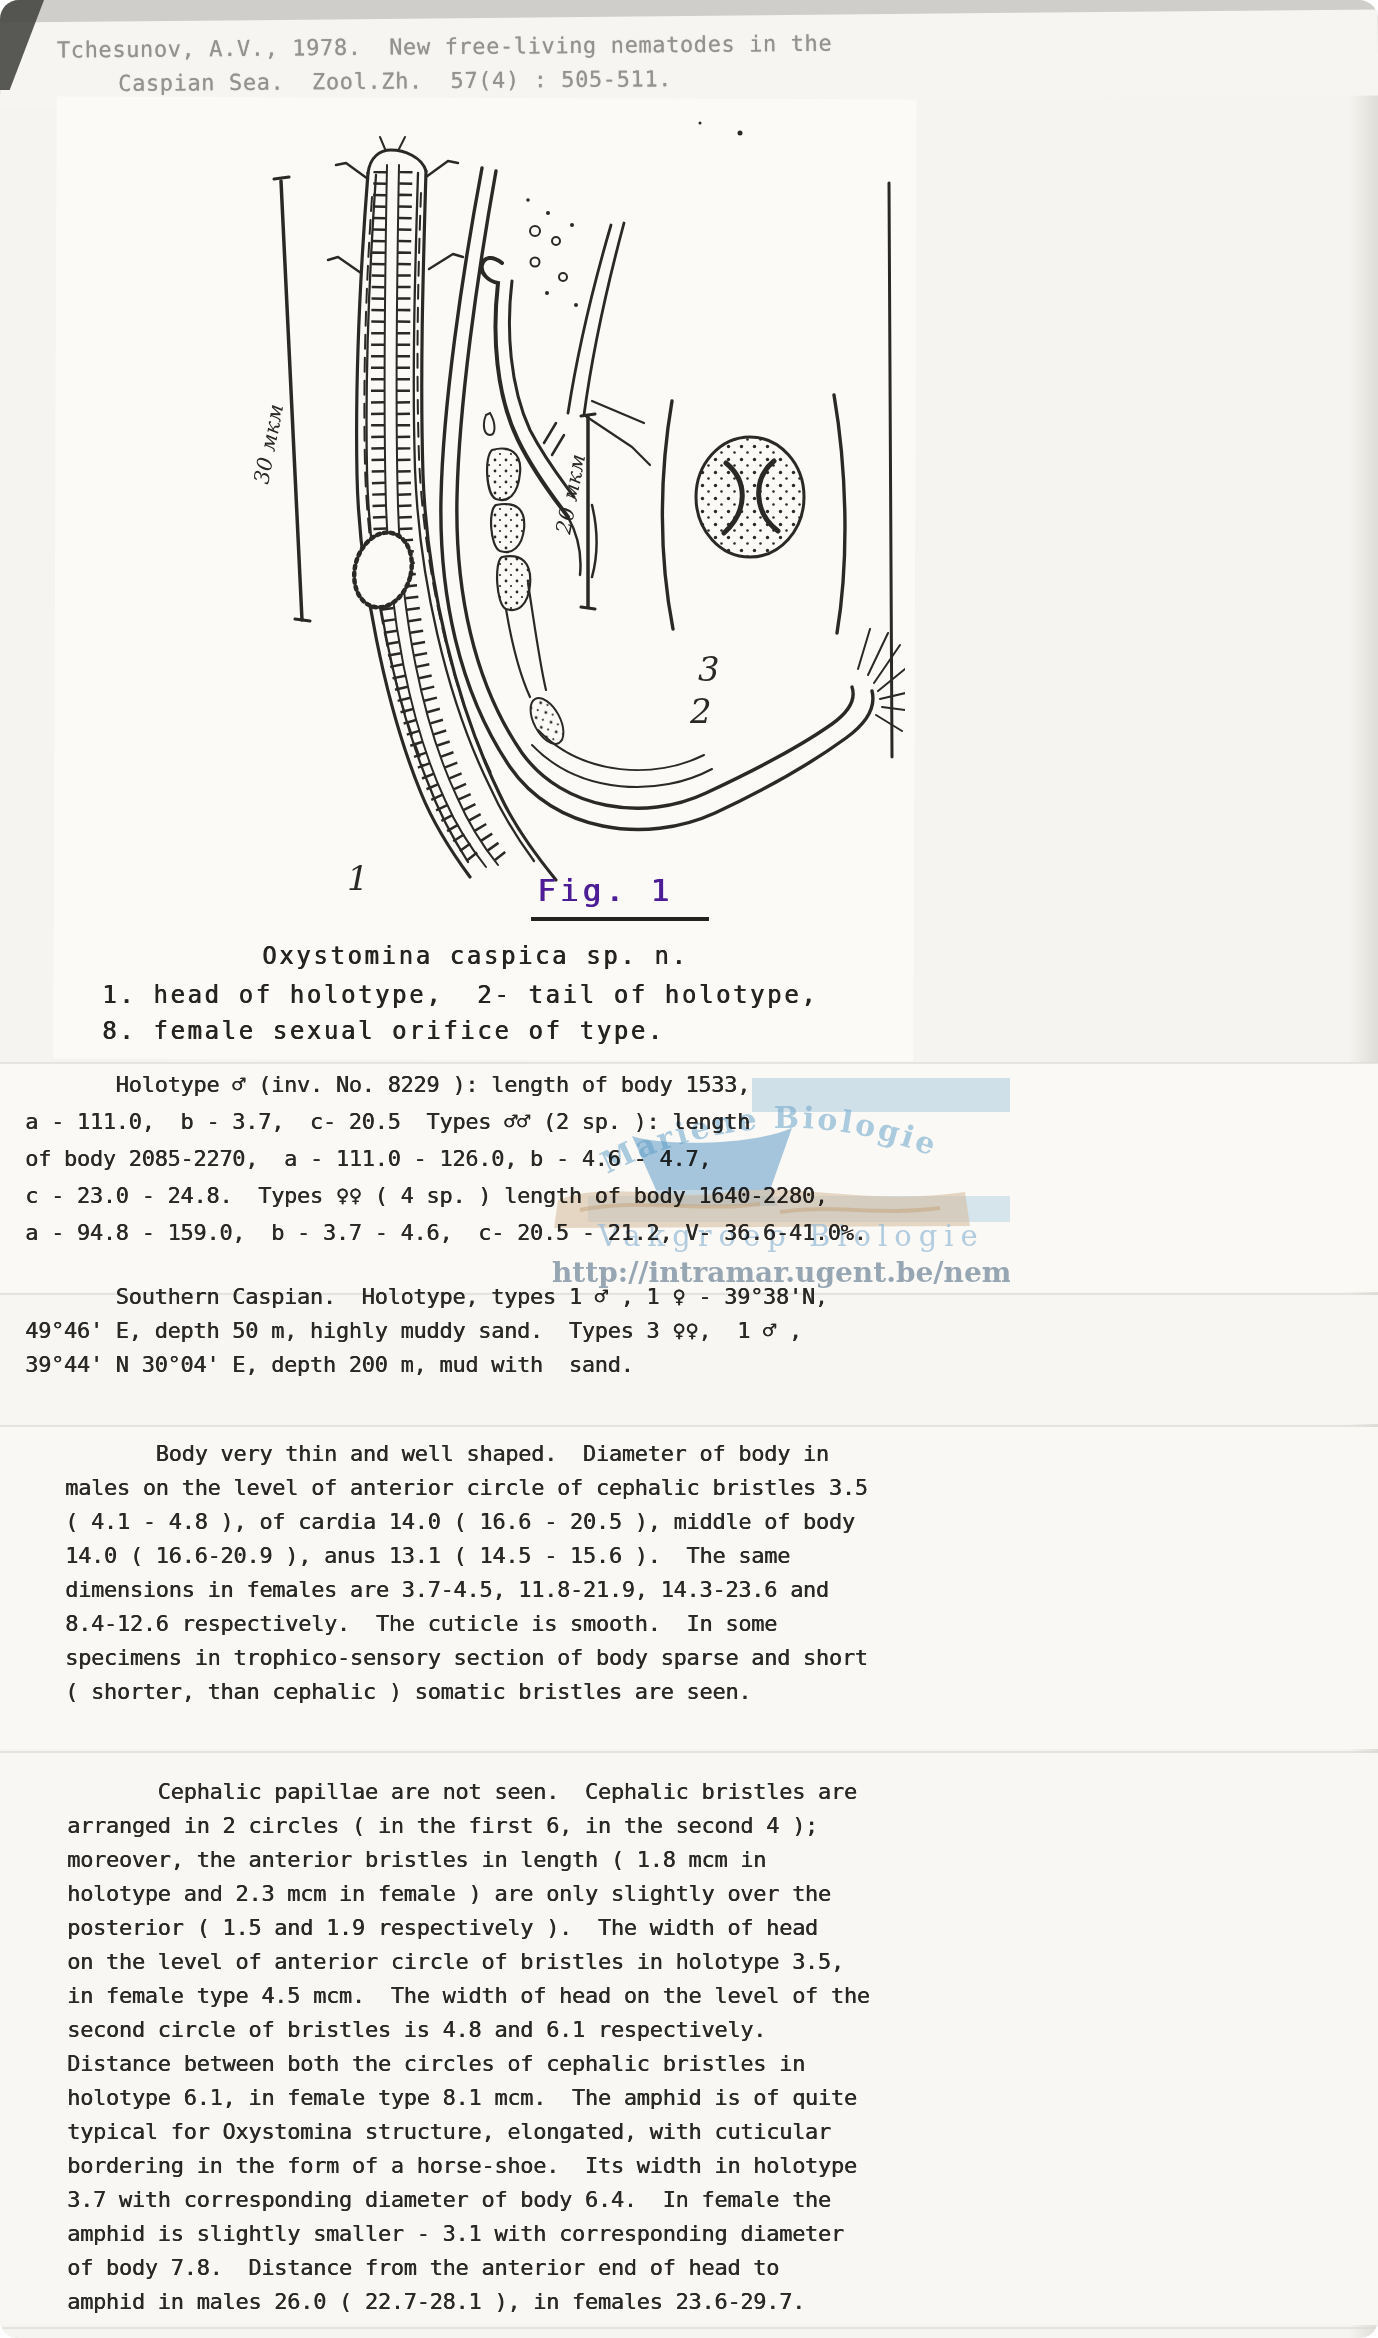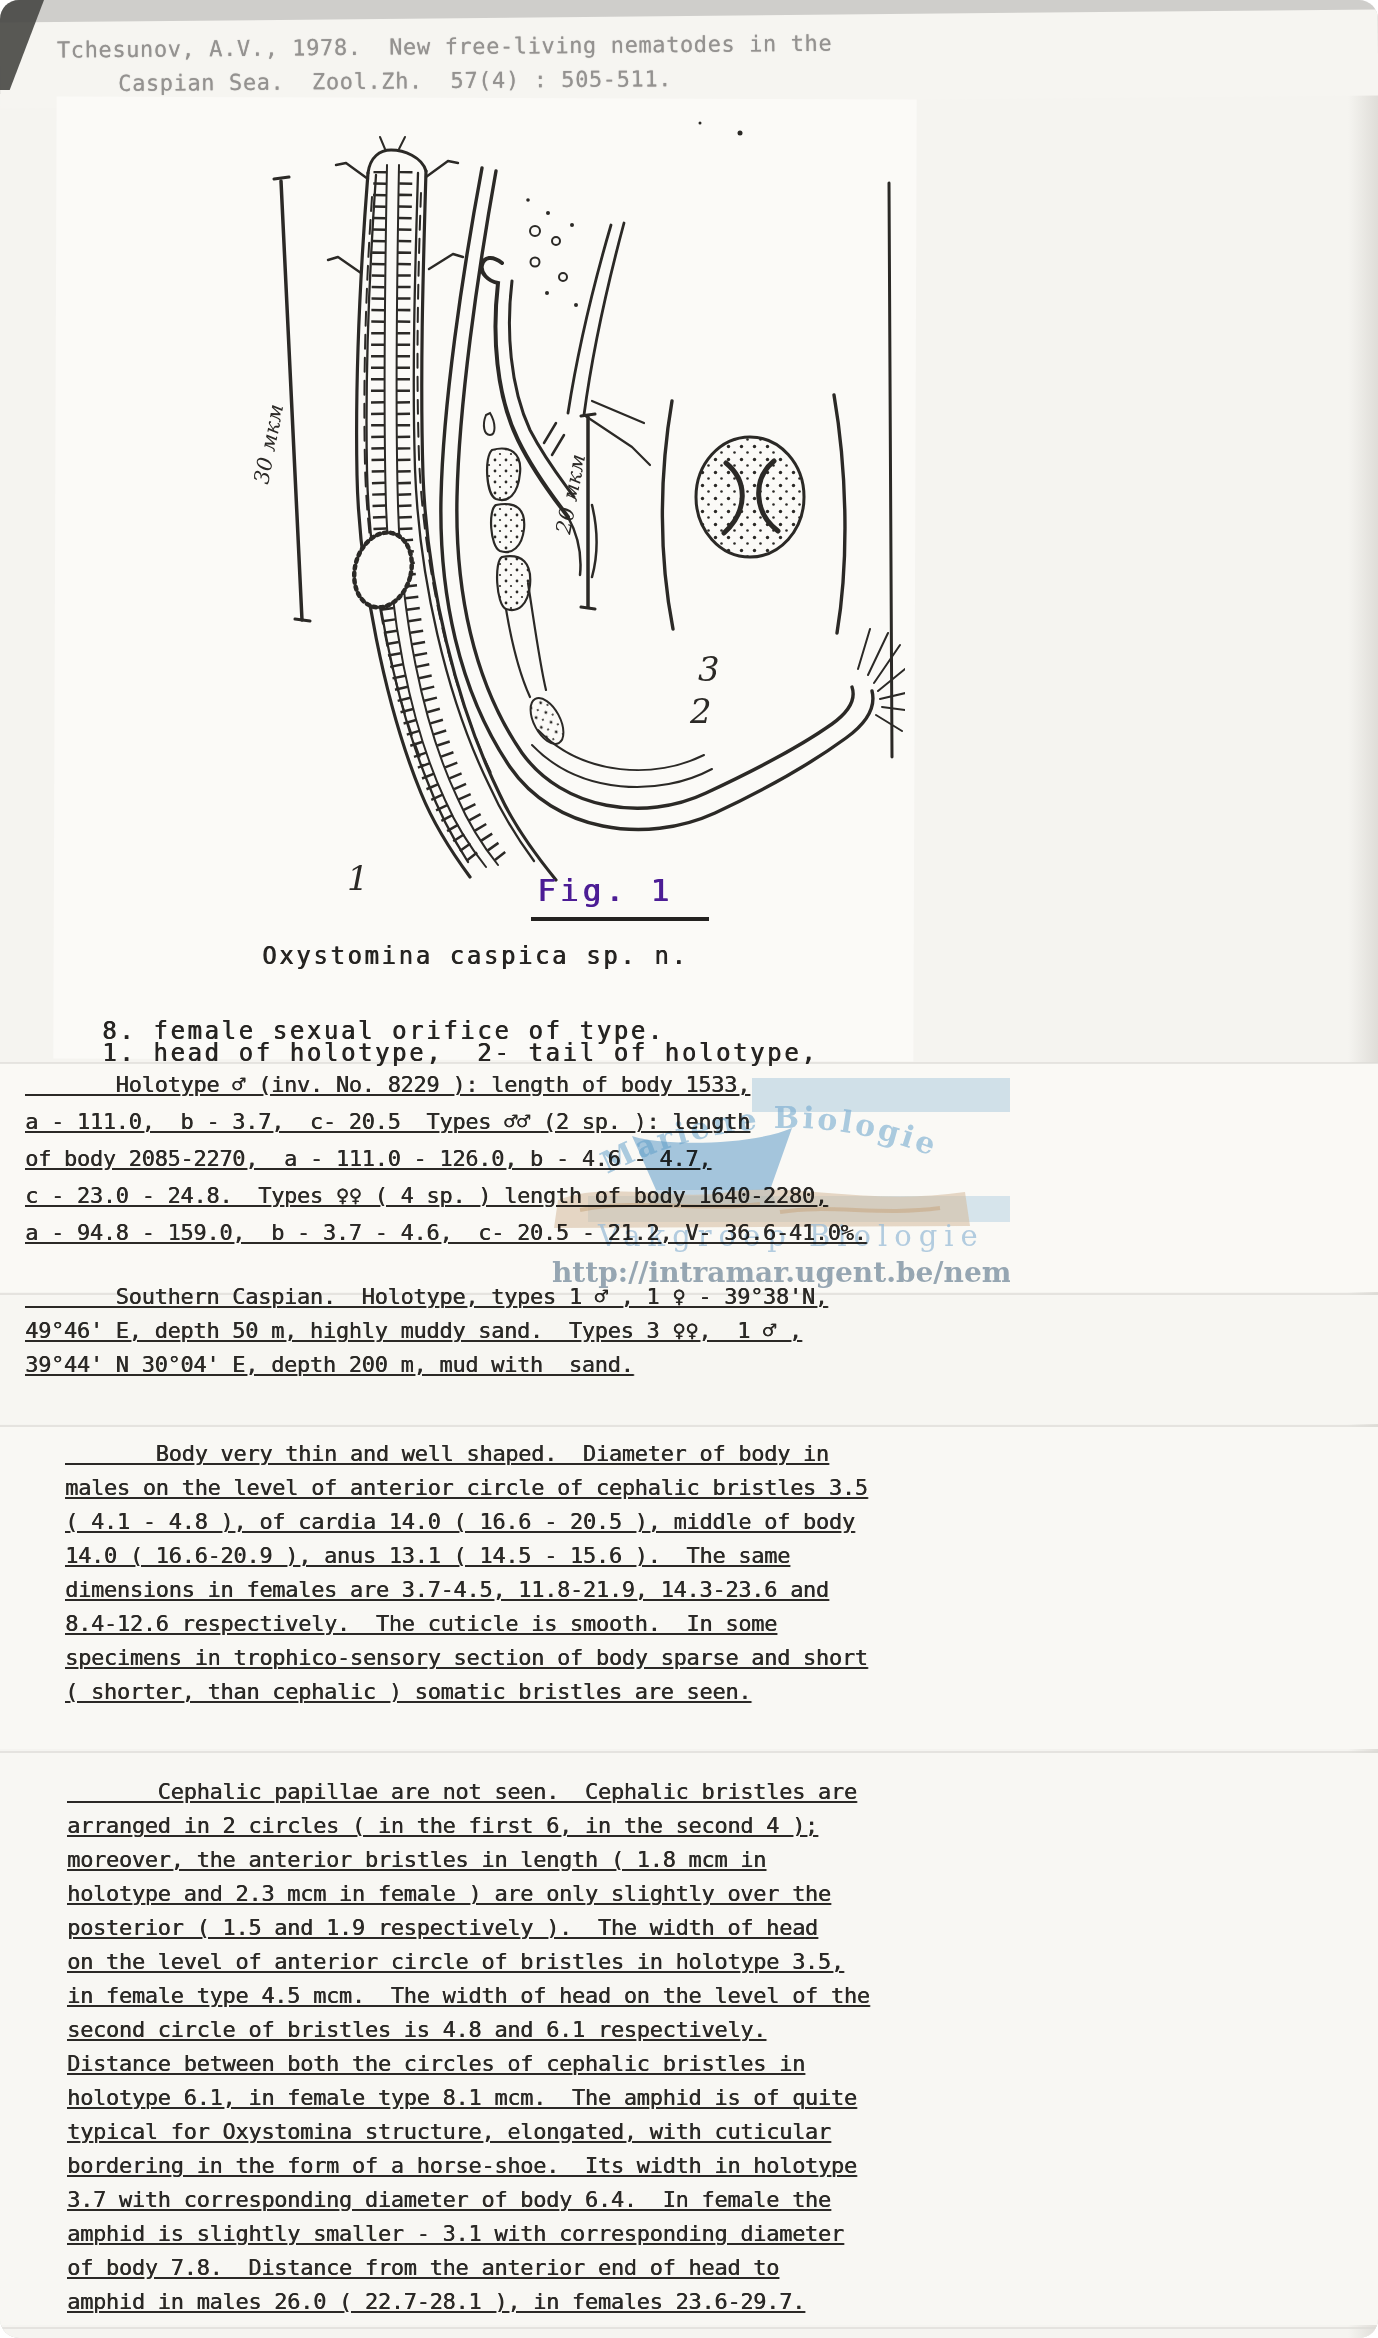--- a/index.html
+++ b/index.html
@@ -1,21 +1,21 @@
 <!DOCTYPE html>
 <html><head>
 <meta charset="utf-8">
 <style>
   html,body{margin:0;padding:0;}
   .page{position:relative;width:1378px;height:2338px;background:#cfcecb;overflow:hidden;
         font-family:"DejaVu Sans Mono","Liberation Mono",monospace;border-radius:19px;}
   .strip{position:absolute;}
   .seam{position:absolute;left:0;width:1378px;height:2px;background:#dcdad5;opacity:.65;}
   .para{position:absolute;white-space:pre;font-size:22px;letter-spacing:-0.3px;color:#2b2926;
-        text-shadow:0.45px 0 currentColor;text-decoration:underline;}
+        text-shadow:0.45px 0 currentColor;}
   .para div{white-space:pre;}
   .captxt{position:absolute;white-space:pre;font-size:24px;letter-spacing:2.6px;color:#262422;
         text-shadow:0.7px 0 currentColor;}
   .headerline{position:absolute;white-space:pre;font-size:22px;letter-spacing:0.6px;color:#949290;
         text-shadow:0 0 1px #a5a3a0;}
   .figlabel{position:absolute;font-size:31px;letter-spacing:4px;color:#4c1d95;
         text-shadow:0.9px 0 currentColor;white-space:pre;}
   .wm{position:absolute;mix-blend-mode:multiply;}
   svg text{font-family:"DejaVu Serif","Liberation Serif",serif;}
 </style>
@@ -139,21 +139,21 @@
       <path d="M749,78 C751,280 752,480 752,652" stroke-width="3"></path>
       <circle cx="600" cy="28" r="2.5" fill="#2b2926" stroke="none"></circle>
       <circle cx="560" cy="18" r="1.5" fill="#2b2926" stroke="none"></circle>
     </g>
   </svg>
 
   <div class="figlabel" style="left:537px;top:872px;">Fig. 1</div>
   <div style="position:absolute;left:531px;top:917px;width:178px;height:4px;background:#242220;"></div>
 
   <div class="captxt" style="left:262px;top:933px;margin-top:9px;">Oxystomina caspica sp. n.</div>
-  <div class="captxt" style="left:102px;top:1039px;">1. head of holotype,  2- tail of holotype,</div>
+  <div class="captxt" style="left:102px;top:981px;">1. head of holotype,  2- tail of holotype,</div>
   <div class="captxt" style="left:102px;top:1017px;">8. female sexual orifice of type.</div>
 
   <div class="para" style="left:25px;top:1066px;line-height:37px;"><div>       Holotype ♂ (inv. No. 8229 ): length of body 1533,</div><div>a - 111.0,  b - 3.7,  c- 20.5  Types ♂♂ (2 sp. ): length</div><div>of body 2085-2270,  a - 111.0 - 126.0, b - 4.6 - 4.7,</div><div>c - 23.0 - 24.8.  Types ♀♀ ( 4 sp. ) length of body 1640-2280,</div><div>a - 94.8 - 159.0,  b - 3.7 - 4.6,  c- 20.5 - 21.2, V- 36.6-41.0%.</div></div>
 
   <div class="para" style="left:25px;top:1280px;line-height:34px;"><div>       Southern Caspian.  Holotype, types 1 ♂ , 1 ♀ - 39°38'N,</div><div>49°46' E, depth 50 m, highly muddy sand.  Types 3 ♀♀,  1 ♂ ,</div><div>39°44' N 30°04' E, depth 200 m, mud with  sand.</div></div>
 
   <div class="para" style="left:65px;top:1437px;line-height:34px;"><div>       Body very thin and well shaped.  Diameter of body in</div><div>males on the level of anterior circle of cephalic bristles 3.5</div><div>( 4.1 - 4.8 ), of cardia 14.0 ( 16.6 - 20.5 ), middle of body</div><div>14.0 ( 16.6-20.9 ), anus 13.1 ( 14.5 - 15.6 ).  The same</div><div>dimensions in females are 3.7-4.5, 11.8-21.9, 14.3-23.6 and</div><div>8.4-12.6 respectively.  The cuticle is smooth.  In some</div><div>specimens in trophico-sensory section of body sparse and short</div><div>( shorter, than cephalic ) somatic bristles are seen.</div></div>
 
   <div class="para" style="left:67px;top:1775px;line-height:34px;"><div>       Cephalic papillae are not seen.  Cephalic bristles are</div><div>arranged in 2 circles ( in the first 6, in the second 4 );</div><div>moreover, the anterior bristles in length ( 1.8 mcm in</div><div>holotype and 2.3 mcm in female ) are only slightly over the</div><div>posterior ( 1.5 and 1.9 respectively ).  The width of head</div><div>on the level of anterior circle of bristles in holotype 3.5,</div><div>in female type 4.5 mcm.  The width of head on the level of the</div><div>second circle of bristles is 4.8 and 6.1 respectively.</div><div>Distance between both the circles of cephalic bristles in</div><div>holotype 6.1, in female type 8.1 mcm.  The amphid is of quite</div><div>typical for Oxystomina structure, elongated, with cuticular</div><div>bordering in the form of a horse-shoe.  Its width in holotype</div><div>3.7 with corresponding diameter of body 6.4.  In female the</div><div>amphid is slightly smaller - 3.1 with corresponding diameter</div><div>of body 7.8.  Distance from the anterior end of head to</div><div>amphid in males 26.0 ( 22.7-28.1 ), in females 23.6-29.7.</div></div>
 

